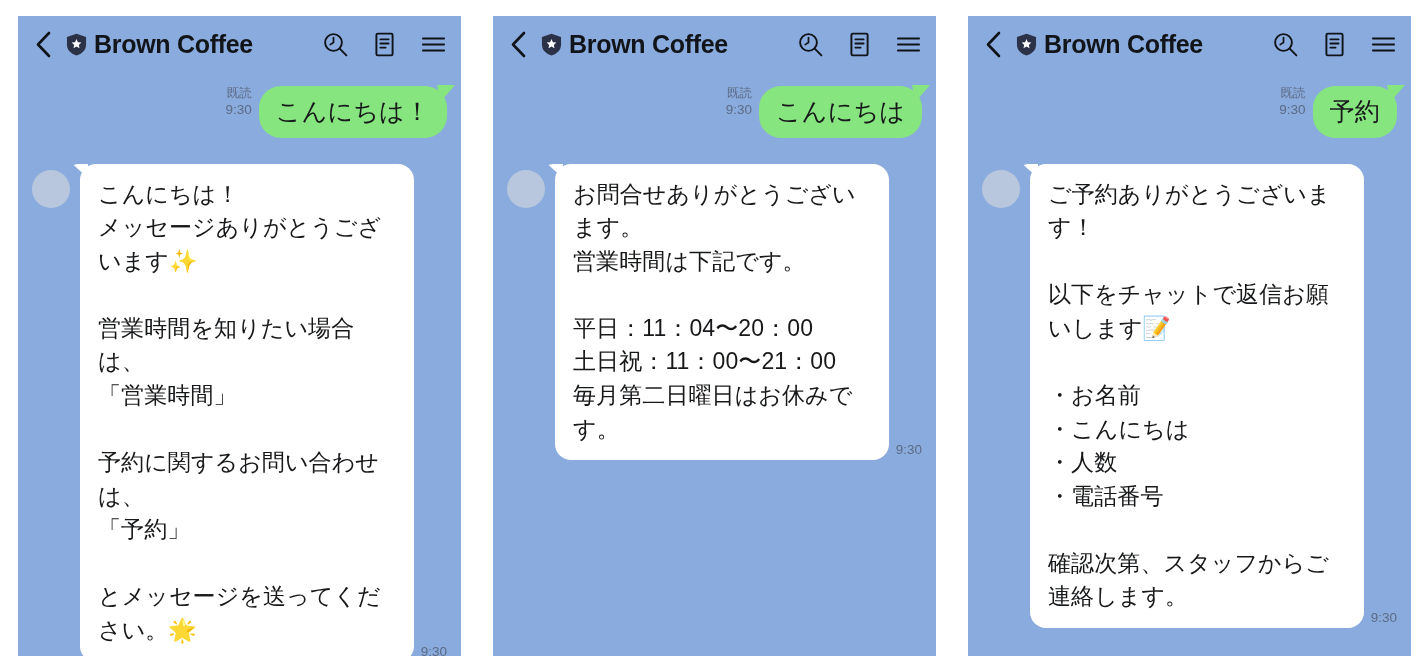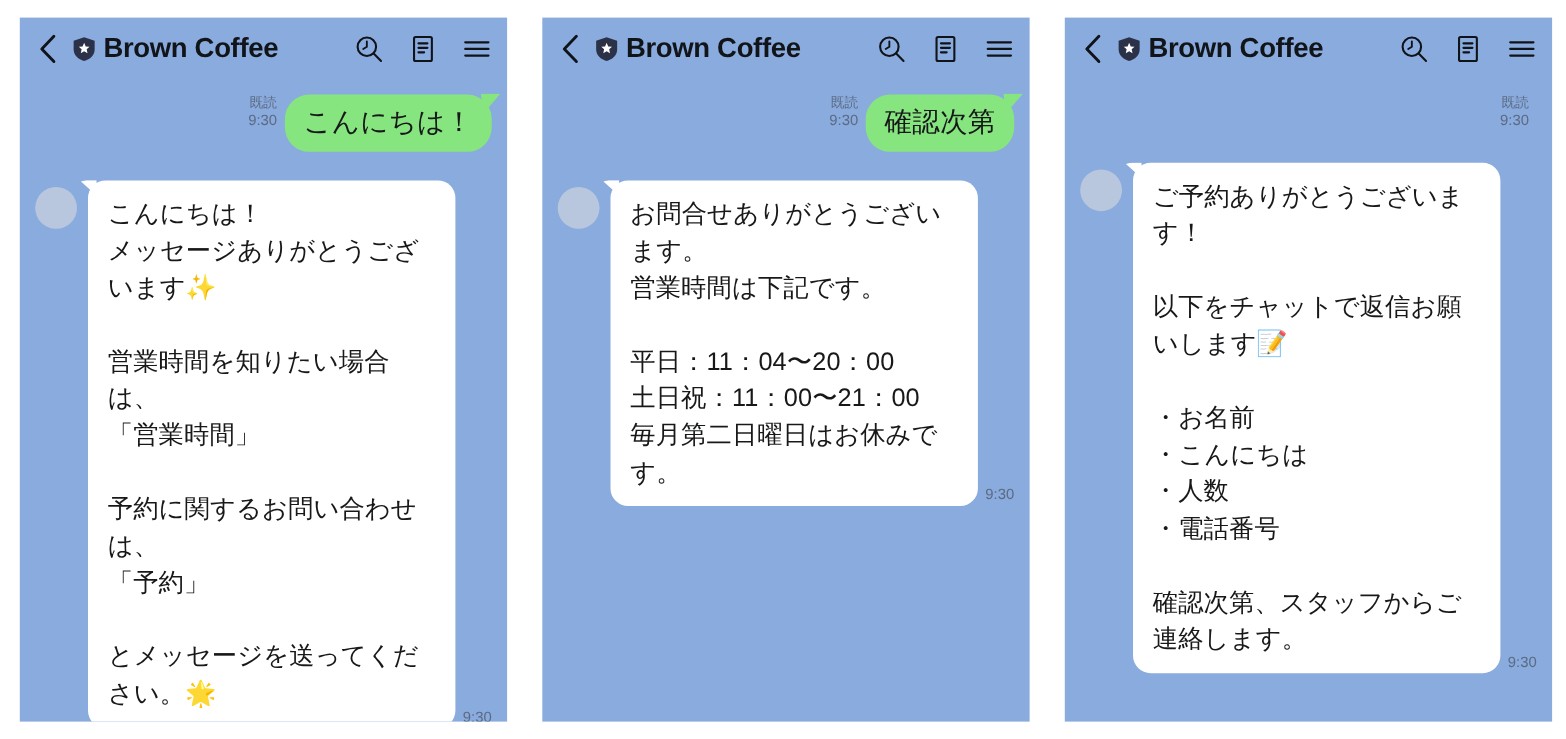--- a/index.html
+++ b/index.html
@@ -259,21 +259,21 @@
         </div>
       </div>
     </div>
 
     <div class="messages">
       <div class="row out">
         <div class="meta-out">
           <span class="read">既読</span>
           <span class="time">9:30</span>
         </div>
-        <div class="bubble-green">確認次第</div>
+        <div class="bubble-green">こんにちは</div>
       </div>
 
       <div class="row in">
         <div class="avatar"></div>
         <div class="bubble-wrap">
           <div class="bubble-white">お問合せありがとうございます。
 営業時間は下記です。
 
 平日：11：04〜20：00
 土日祝：11：00〜21：00
@@ -317,20 +317,21 @@
         </div>
       </div>
     </div>
 
     <div class="messages">
       <div class="row out">
         <div class="meta-out">
           <span class="read">既読</span>
           <span class="time">9:30</span>
         </div>
+        <div class="bubble-green">予約</div>
       </div>
 
       <div class="row in">
         <div class="avatar"></div>
         <div class="bubble-wrap">
           <div class="bubble-white">ご予約ありがとうございます！
 
 以下をチャットで返信お願いします📝
 
 ・お名前

